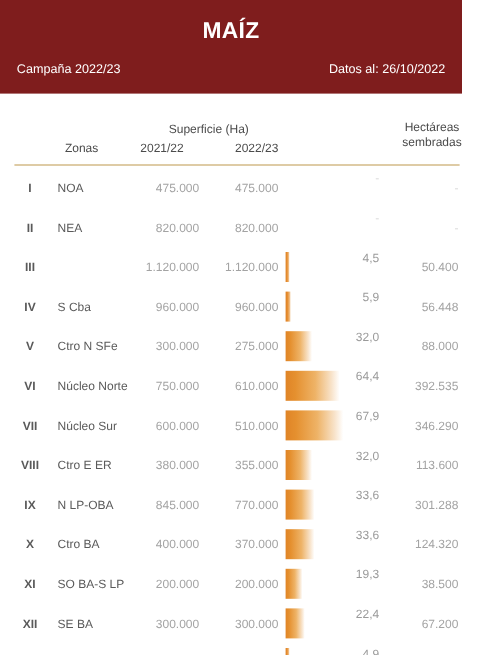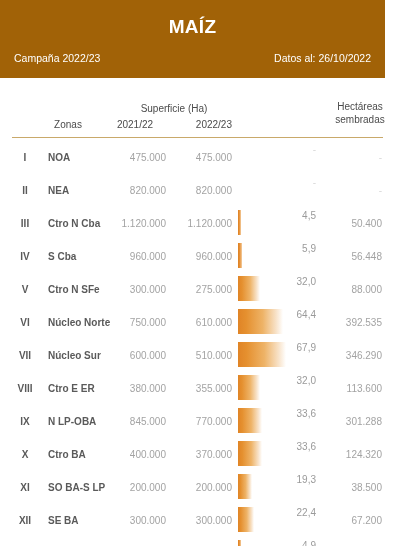--- a/index.html
+++ b/index.html
@@ -22,21 +22,21 @@
     background: #ffffff;
   }
 
   
   #banner {
     position: absolute;
     left: 0;
     top: 0;
     width: 385px;
     height: 78px;
-    background: #a16207;
+    background: #7f1d1d;
   }
   #banner-title {
     position: absolute;
     left: 0;
     top: 16px;
     width: 385px;
     text-align: center;
     color: #ffffff;
     font-size: 19px;
     font-weight: bold;
@@ -113,21 +113,21 @@
     text-align: center;
     color: #5a5a5a;
     font-weight: bold;
     font-size: 10px;
   }
   .c-zone {
     left: 48px;
     width: 86px;
     text-align: left;
     color: #5a5a5a;
-    font-weight: bold;
+    font-weight: normal;
     font-size: 10px;
   }
   .c-y1 {
     left: 104px;
     width: 62px;
     text-align: right;
     color: #a3a3a3;
   }
   .c-y2 {
     left: 168px;
@@ -204,21 +204,20 @@
         <div class="cell c-num">II</div>
         <div class="cell c-zone">NEA</div>
         <div class="cell c-y1">820.000</div>
         <div class="cell c-y2">820.000</div>
         <div class="barwrap"></div>
         <div class="cell c-pct empty">-</div>
         <div class="cell c-has empty">-</div>
       </div>
       <div class="row">
         <div class="cell c-num">III</div>
-        <div class="cell c-zone">Ctro N Cba</div>
         <div class="cell c-y1">1.120.000</div>
         <div class="cell c-y2">1.120.000</div>
         <div class="barwrap">
           <div class="bar thin" style="width: 3.15px;"></div>
         </div>
         <div class="cell c-pct">4,5</div>
         <div class="cell c-has">50.400</div>
       </div>
       <div class="row">
         <div class="cell c-num">IV</div>

